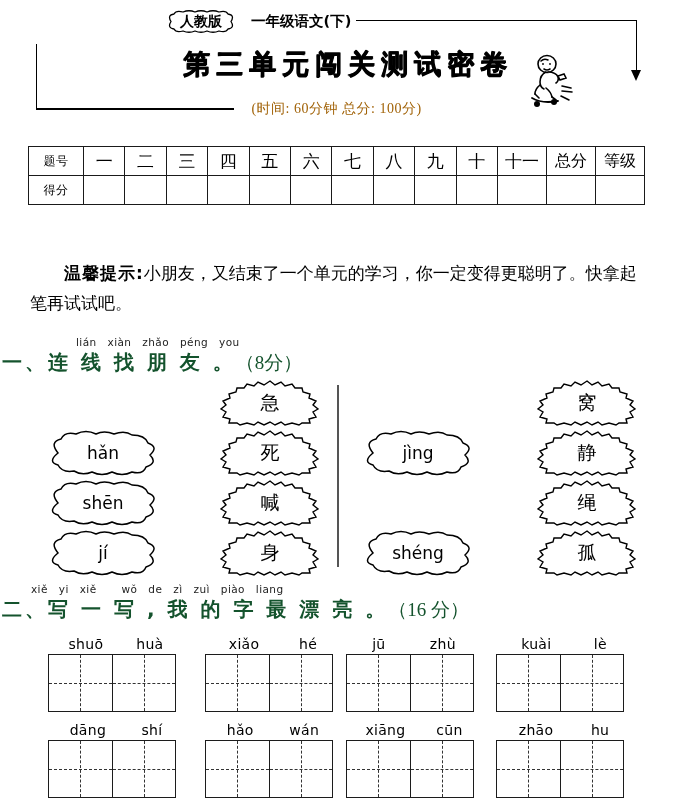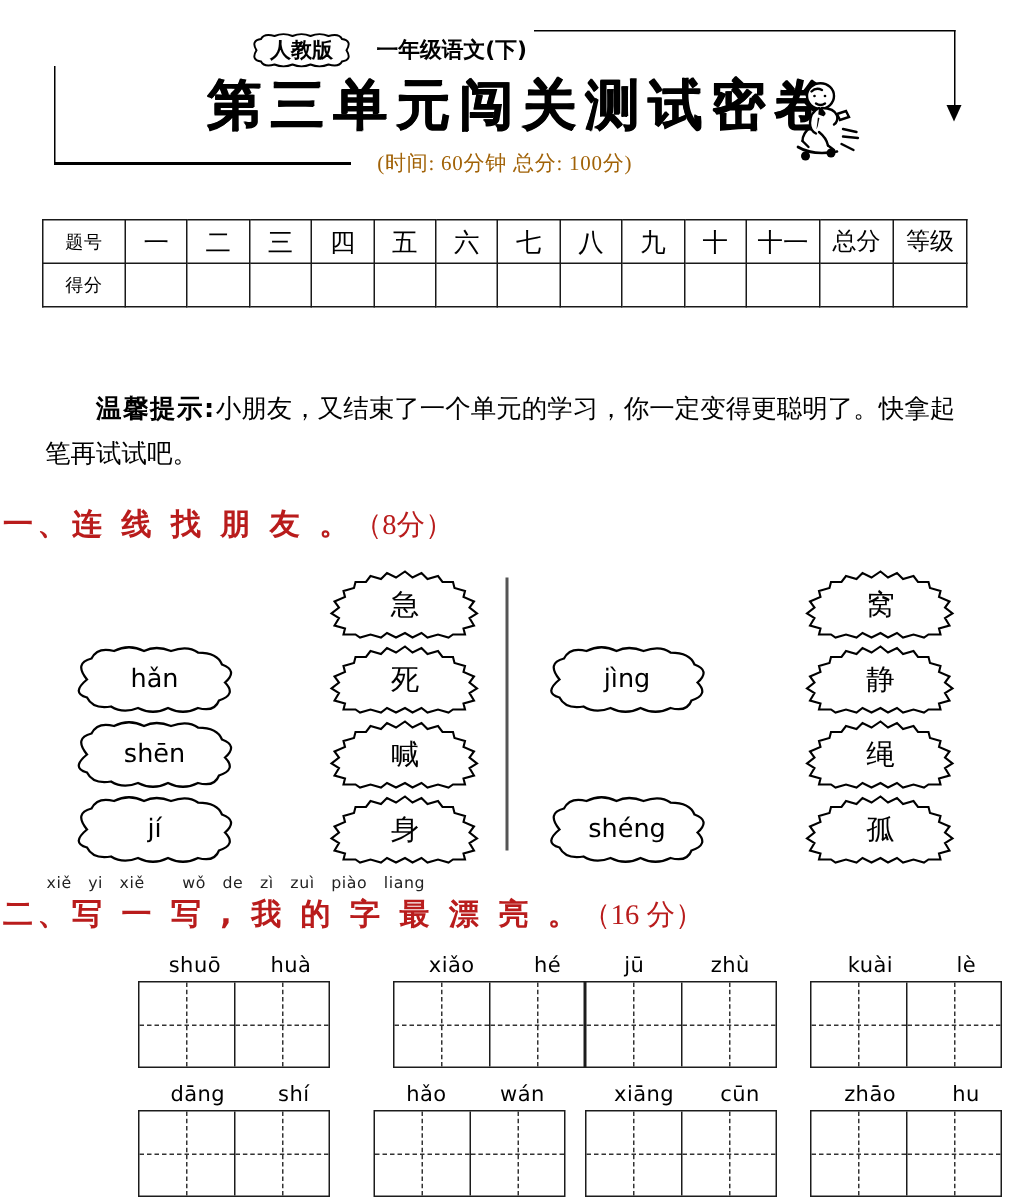--- a/index.html
+++ b/index.html
@@ -16,21 +16,21 @@
     overflow: hidden;
   }
 
   
   .header {
     position: relative;
     height: 132px;
   }
   .brand-row {
     position: absolute;
-    left: 0; right: 0; top: 16px;
+    left: 0; right: 0; top: 4px;
     height: 30px;
     padding-left: 36px;
   }
   .brand-badge {
     position: absolute;
     left: 163px;
     top: 5px;
     width: 76px;
     height: 25px;
     display: flex;
@@ -102,21 +102,21 @@
     background: #000;
   }
 
   .main-title {
     position: absolute;
     left: 0; right: 0;
     top: 46px;
     text-align: center;
     font-family: "DejaVu Sans", sans-serif;
     font-weight: bold;
-    font-size: 36px;
+    font-size: 27px;
     letter-spacing: 6px;
     color: #000;
     text-shadow: 0.7px 0 0 #000, 0 0.7px 0 #000;
     padding-left: 23px;
   }
   .sub-title {
     position: absolute;
     left: 0; right: 0;
     top: 100px;
     text-align: center;
@@ -200,21 +200,21 @@
     letter-spacing: 0.4px;
     white-space: nowrap;
     margin-left: 76px;
     margin-bottom: 1px;
   }
   .sec-pinyin span { margin-right: 11px; }
   .sec-title {
     font-family: "DejaVu Sans", sans-serif;
     font-weight: bold;
     font-size: 20px;
-    color: #b91c1c;
+    color: #14532d;
     letter-spacing: 3px;
     white-space: nowrap;
     margin-left: 2px;
   }
   .sec-title .pts {
     font-family: "Liberation Serif", serif;
     font-weight: normal;
     font-size: 19px;
     letter-spacing: 0;
   }
@@ -266,21 +266,20 @@
   
   .write-area {
     position: absolute;
     left: 0;
     top: 636px;
     width: 673px;
   }
   .write-item {
     position: absolute;
     width: 152px;
-    margin-left: 44px;
   }
   .write-pinyin {
     font-family: "DejaVu Sans", sans-serif;
     font-size: 14px;
     color: #000;
     display: flex;
     justify-content: space-around;
     width: 128px;
     margin: 0 0 2px 4px;
     letter-spacing: 0.3px;
@@ -399,20 +398,23 @@
       </tr>
     </tbody>
   </table>
 </div>
 
 <div class="tip">
   <span class="tip-indent"></span><span class="tip-label">温馨提示:</span><span>小朋友，又结束了一个单元的学习，你一定变得更聪明了。快拿起笔再试试吧。</span>
 </div>
 
 <div class="section" style="top:336px;">
+  <div class="sec-pinyin">
+    <span>lián</span><span>xiàn</span><span>zhǎo</span><span>péng</span><span>you</span>
+  </div>
   <div class="sec-title">
     <span>一、</span><span>连 线 找 朋 友 。</span><span class="pts">（8分）</span>
   </div>
 </div>
 
 <div class="match-area">
   <div class="match-divider"></div>
 
   <div class="shape-cell" style="left:44px;  top:55px;">
     <svg viewBox="0 0 118 46">
@@ -512,21 +514,21 @@
     <div class="write-pinyin">
       <span>shuō</span>
         <span>huà</span>
     </div>
     <div class="tzg">
         <div class="cell"></div>
         <div class="cell"></div>
       </div>
   </div>
 
-  <div class="write-item" style="left:218px; top:0px;">
+  <div class="write-item" style="left:205px; top:0px;">
     <div class="write-pinyin">
       <span>xiǎo</span>
         <span>hé</span>
     </div>
     <div class="tzg">
         <div class="cell"></div>
         <div class="cell"></div>
       </div>
   </div>
 

